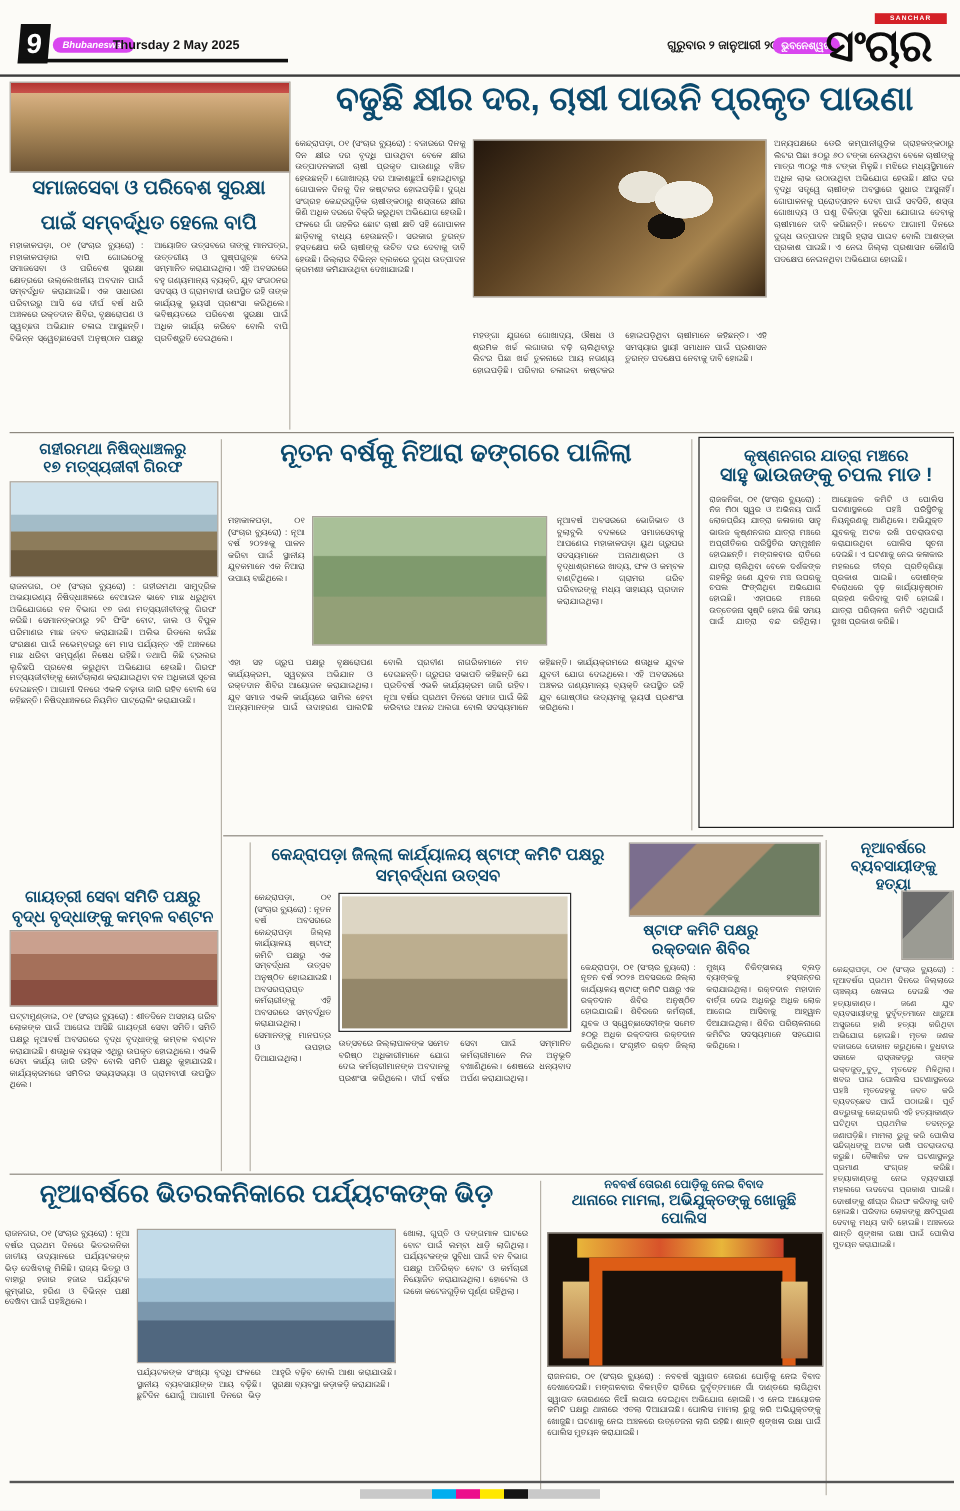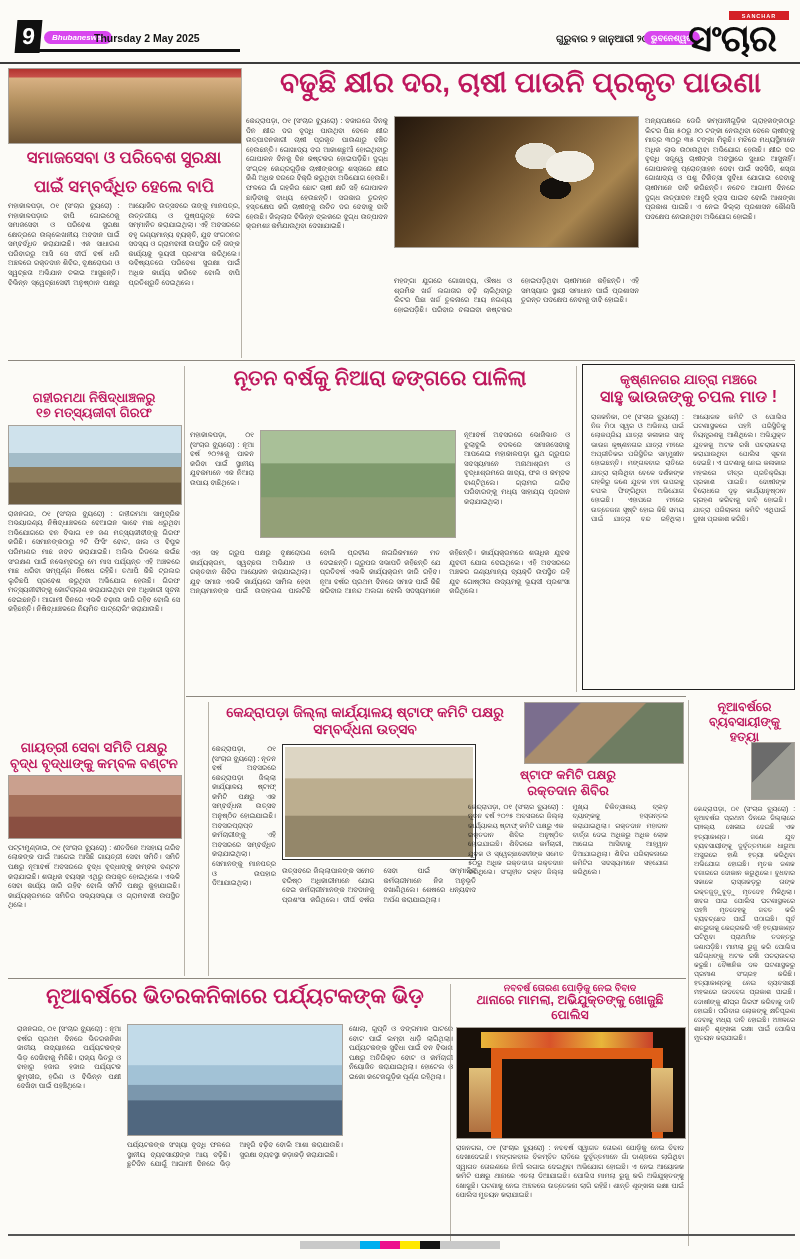--- a/index.html
+++ b/index.html
@@ -1,19 +1,19 @@
 <!DOCTYPE html>
 <html><head>
 <meta charset="utf-8">
 <style>
   html,body{margin:0;padding:0;background:#e9e9e9;}
   #page{position:relative;width:800px;height:1259px;margin:0 auto;background:#fcfbf7;
         font-family:"Liberation Sans","DejaVu Sans",sans-serif;color:#141414;overflow:hidden;}
   .abs{position:absolute;box-sizing:border-box;}
-  .hl{font-weight:bold;text-align:center;color:#be185d;line-height:1.18;}
+  .hl{font-weight:bold;text-align:center;color:#0c4a6e;line-height:1.18;}
   .bodytxt{font-size:7px;line-height:1.37;text-align:justify;color:#1d1d1d;overflow:hidden;}
   .cols2{column-count:2;column-gap:9px;}
   .cols3{column-count:3;column-gap:9px;}
   .ph{border:1px solid #a8a29a;overflow:hidden;}
   .vr{width:1px;background:#b7b2a8;}
   .hrule{background:#8d887f;height:1px;}
   
   .numbox{background:#101010;color:#fff;display:flex;align-items:center;justify-content:center;
           font-size:23px;font-weight:bold;transform:skewX(-5deg);}
   .pill{background:#d946ef;color:#fff;border-radius:8px;display:flex;align-items:center;
@@ -69,21 +69,21 @@
     <div class="hl" style="font-size:28px;">ବଢୁଛି କ୍ଷୀର ଦର, ଚାଷୀ ପାଉନି ପ୍ରକୃତ ପାଉଣା</div>
     <div class="abs bodytxt" style="left:0;top:50px;width:142px;height:242px;">କେନ୍ଦ୍ରାପଡ଼ା, ୦୧ (ସଂଚାର ବ୍ୟୁରୋ) : ବଜାରରେ ଦିନକୁ ଦିନ କ୍ଷୀର ଦର ବୃଦ୍ଧି ପାଉଥିବା ବେଳେ କ୍ଷୀର ଉତ୍ପାଦନକାରୀ ଚାଷୀ ପ୍ରକୃତ ପାଉଣାରୁ ବଞ୍ଚିତ ହେଉଛନ୍ତି। ଗୋଖାଦ୍ୟ ଦର ଆକାଶଛୁଆଁ ହୋଇଥିବାରୁ ଗୋପାଳନ ଦିନକୁ ଦିନ କଷ୍ଟକର ହୋଇପଡ଼ିଛି। ଦୁଗ୍ଧ ସଂଗ୍ରହ କେନ୍ଦ୍ରଗୁଡ଼ିକ ଚାଷୀଙ୍କଠାରୁ ଶସ୍ତାରେ କ୍ଷୀର କିଣି ଅଧିକ ଦରରେ ବିକ୍ରି କରୁଥିବା ଅଭିଯୋଗ ହେଉଛି। ଫଳରେ ଗାଁ ଗହଳିର ଛୋଟ ଚାଷୀ କ୍ଷତି ସହି ଗୋପାଳନ ଛାଡ଼ିବାକୁ ବାଧ୍ୟ ହେଉଛନ୍ତି। ସରକାର ତୁରନ୍ତ ହସ୍ତକ୍ଷେପ କରି ଚାଷୀଙ୍କୁ ଉଚିତ ଦର ଦେବାକୁ ଦାବି ହେଉଛି। ଜିଲ୍ଲାର ବିଭିନ୍ନ ବ୍ଲକରେ ଦୁଗ୍ଧ ଉତ୍ପାଦନ କ୍ରମଶଃ କମିଯାଉଥିବା ଦେଖାଯାଇଛି।</div>
     <div class="abs ph" id="ph-cow" style="left:148px;top:50px;width:245px;height:132px;"></div>
     <div class="abs bodytxt cols2" style="left:148px;top:210px;width:245px;height:82px;">ମହଙ୍ଗା ଯୁଗରେ ଗୋଖାଦ୍ୟ, ଔଷଧ ଓ ଶ୍ରମିକ ଖର୍ଚ୍ଚ ଲଗାତାର ବଢ଼ି ଚାଲିଥିବାରୁ ଲିଟର ପିଛା ଖର୍ଚ୍ଚ ତୁଳନାରେ ଆୟ ନଗଣ୍ୟ ହୋଇପଡ଼ିଛି। ପରିବାର ଚଳାଇବା କଷ୍ଟକର ହୋଇପଡ଼ିଥିବା ଚାଷୀମାନେ କହିଛନ୍ତି। ଏହି ସମସ୍ୟାର ସ୍ଥାୟୀ ସମାଧାନ ପାଇଁ ପ୍ରଶାସନ ତୁରନ୍ତ ପଦକ୍ଷେପ ନେବାକୁ ଦାବି ହୋଇଛି।</div>
     <div class="abs bodytxt" style="left:399px;top:50px;width:150px;height:242px;">ଅନ୍ୟପକ୍ଷରେ ଡେରି କମ୍ପାନୀଗୁଡ଼ିକ ଗ୍ରାହକଙ୍କଠାରୁ ଲିଟର ପିଛା ୫୦ରୁ ୬୦ ଟଙ୍କା ନେଉଥିବା ବେଳେ ଚାଷୀଙ୍କୁ ମାତ୍ର ୩୦ରୁ ୩୫ ଟଙ୍କା ମିଳୁଛି। ମଝିରେ ମଧ୍ୟସ୍ଥିମାନେ ଅଧିକ ଲାଭ ଉଠାଉଥିବା ଅଭିଯୋଗ ହେଉଛି। କ୍ଷୀର ଦର ବୃଦ୍ଧି ସତ୍ତ୍ୱେ ଚାଷୀଙ୍କ ଅବସ୍ଥାରେ ସୁଧାର ଆସୁନାହିଁ। ଗୋପାଳନକୁ ପ୍ରୋତ୍ସାହନ ଦେବା ପାଇଁ ସବସିଡି, ଶସ୍ତା ଗୋଖାଦ୍ୟ ଓ ପଶୁ ଚିକିତ୍ସା ସୁବିଧା ଯୋଗାଇ ଦେବାକୁ ଚାଷୀମାନେ ଦାବି କରିଛନ୍ତି। ନଚେତ ଆଗାମୀ ଦିନରେ ଦୁଗ୍ଧ ଉତ୍ପାଦନ ଆହୁରି ହ୍ରାସ ପାଇବ ବୋଲି ଆଶଙ୍କା ପ୍ରକାଶ ପାଇଛି। ଏ ନେଇ ଜିଲ୍ଲା ପ୍ରଶାସନ କୌଣସି ପଦକ୍ଷେପ ନେଇନଥିବା ଅଭିଯୋଗ ହୋଇଛି।</div>
   </div>
   <div class="abs vr" style="left:241px;top:68px;height:290px;"></div>
   <div class="abs hrule" style="left:8px;top:360px;width:787px;"></div>
 
   <div class="abs" style="left:8px;top:366px;width:172px;">
-    <div class="hl" style="font-size:13px;margin-top:24px;">ଗହୀରମଥା ନିଷିଦ୍ଧାଞ୍ଚଳରୁ</div>
+    <div class="hl" style="font-size:13px;">ଗହୀରମଥା ନିଷିଦ୍ଧାଞ୍ଚଳରୁ</div>
     <div class="hl" style="font-size:13px;">୧୭ ମତ୍ସ୍ୟଜୀବୀ ଗିରଫ</div>
     <div class="ph" id="ph-boat" style="width:100%;height:78px;margin-top:4px;"></div>
     <div class="bodytxt" style="margin-top:4px;height:246px;">ରାଜନଗର, ୦୧ (ସଂଚାର ବ୍ୟୁରୋ) : ଗହୀରମଥା ସାମୁଦ୍ରିକ ଅଭୟାରଣ୍ୟ ନିଷିଦ୍ଧାଞ୍ଚଳରେ ବେଆଇନ ଭାବେ ମାଛ ଧରୁଥିବା ଅଭିଯୋଗରେ ବନ ବିଭାଗ ୧୭ ଜଣ ମତ୍ସ୍ୟଜୀବୀଙ୍କୁ ଗିରଫ କରିଛି। ସେମାନଙ୍କଠାରୁ ୨ଟି ଫିସିଂ ବୋଟ, ଜାଲ ଓ ବିପୁଳ ପରିମାଣର ମାଛ ଜବତ କରାଯାଇଛି। ଅଲିଭ ରିଡଲେ କଇଁଛ ସଂରକ୍ଷଣ ପାଇଁ ନଭେମ୍ବରରୁ ମେ ମାସ ପର୍ଯ୍ୟନ୍ତ ଏହି ଅଞ୍ଚଳରେ ମାଛ ଧରିବା ସମ୍ପୂର୍ଣ୍ଣ ନିଷେଧ ରହିଛି। ତଥାପି କିଛି ଟ୍ରଲର ଲୁଚିଛପି ପ୍ରବେଶ କରୁଥିବା ଅଭିଯୋଗ ହେଉଛି। ଗିରଫ ମତ୍ସ୍ୟଜୀବୀଙ୍କୁ କୋର୍ଟଚାଲାଣ କରାଯାଇଥିବା ବନ ଅଧିକାରୀ ସୂଚନା ଦେଇଛନ୍ତି। ଆଗାମୀ ଦିନରେ ଏଭଳି ଚଢ଼ାଉ ଜାରି ରହିବ ବୋଲି ସେ କହିଛନ୍ତି। ନିଷିଦ୍ଧାଞ୍ଚଳରେ ନିୟମିତ ପାଟ୍ରୋଲିଂ କରାଯାଉଛି।</div>
   </div>
 
   <div class="abs" style="left:8px;top:740px;width:172px;">
     <div class="hl" style="font-size:13.5px;">ଗାୟତ୍ରୀ ସେବା ସମିତି ପକ୍ଷରୁ</div>
     <div class="hl" style="font-size:13.5px;">ବୃଦ୍ଧ ବୃଦ୍ଧାଙ୍କୁ କମ୍ବଳ ବଣ୍ଟନ</div>
     <div class="ph" id="ph-gayatri" style="width:100%;height:62px;margin-top:3px;"></div>
     <div class="bodytxt" style="margin-top:4px;height:128px;">ପଟ୍ଟାମୁଣ୍ଡାଇ, ୦୧ (ସଂଚାର ବ୍ୟୁରୋ) : ଶୀତଦିନେ ଅସହାୟ ଗରିବ ଲୋକଙ୍କ ପାଇଁ ଆଗେଇ ଆସିଛି ଗାୟତ୍ରୀ ସେବା ସମିତି। ସମିତି ପକ୍ଷରୁ ନୂଆବର୍ଷ ଅବସରରେ ବୃଦ୍ଧ ବୃଦ୍ଧାଙ୍କୁ କମ୍ବଳ ବଣ୍ଟନ କରାଯାଇଛି। ଶତାଧିକ ବୟସ୍କ ଏଥିରୁ ଉପକୃତ ହୋଇଥିଲେ। ଏଭଳି ସେବା କାର୍ଯ୍ୟ ଜାରି ରହିବ ବୋଲି ସମିତି ପକ୍ଷରୁ କୁହାଯାଇଛି। କାର୍ଯ୍ୟକ୍ରମରେ ସମିତିର ସଭ୍ୟସଭ୍ୟା ଓ ଗ୍ରାମବାସୀ ଉପସ୍ଥିତ ଥିଲେ।</div>
@@ -108,38 +108,38 @@
 
   <div class="abs" style="left:212px;top:702px;width:472px;height:274px;">
     <div class="hl abs" style="left:0;top:2px;width:306px;font-size:14px;">କେନ୍ଦ୍ରାପଡ଼ା ଜିଲ୍ଲା କାର୍ଯ୍ୟାଳୟ ଷ୍ଟାଫ୍ କମିଟି ପକ୍ଷରୁ ସମ୍ବର୍ଦ୍ଧନା ଉତ୍ସବ</div>
     <div class="abs ph" id="ph-staff-group" style="left:312px;top:0;width:160px;height:62px;"></div>
     <div class="abs bodytxt" style="left:0;top:42px;width:64px;height:232px;">କେନ୍ଦ୍ରାପଡ଼ା, ୦୧ (ସଂଚାର ବ୍ୟୁରୋ) : ନୂତନ ବର୍ଷ ଅବସରରେ କେନ୍ଦ୍ରାପଡ଼ା ଜିଲ୍ଲା କାର୍ଯ୍ୟାଳୟ ଷ୍ଟାଫ୍ କମିଟି ପକ୍ଷରୁ ଏକ ସମ୍ବର୍ଦ୍ଧନା ଉତ୍ସବ ଅନୁଷ୍ଠିତ ହୋଇଯାଇଛି। ଅବସରପ୍ରାପ୍ତ କର୍ମଚାରୀଙ୍କୁ ଏହି ଅବସରରେ ସମ୍ବର୍ଦ୍ଧିତ କରାଯାଇଥିଲା। ସେମାନଙ୍କୁ ମାନପତ୍ର ଓ ଉପହାର ଦିଆଯାଇଥିଲା।</div>
     <div class="abs" id="ph-staff-frame" style="left:70px;top:42px;width:194px;height:116px;">
       <div id="ph-staff-inner"></div>
     </div>
     <div class="abs bodytxt cols2" style="left:70px;top:164px;width:194px;height:110px;">ଉତ୍ସବରେ ଜିଲ୍ଲାପାଳଙ୍କ ସମେତ ବରିଷ୍ଠ ଅଧିକାରୀମାନେ ଯୋଗ ଦେଇ କର୍ମଚାରୀମାନଙ୍କ ଅବଦାନକୁ ପ୍ରଶଂସା କରିଥିଲେ। ଦୀର୍ଘ ବର୍ଷର ସେବା ପାଇଁ ସମ୍ମାନିତ କର୍ମଚାରୀମାନେ ନିଜ ଅନୁଭୂତି ବଖାଣିଥିଲେ। ଶେଷରେ ଧନ୍ୟବାଦ ଅର୍ପଣ କରାଯାଇଥିଲା।</div>
 
-    <div class="abs" style="left:256px;top:66px;width:200px;height:208px;">
+    <div class="abs" style="left:272px;top:66px;width:200px;height:208px;">
       <div class="hl" style="font-size:12.5px;">ଷ୍ଟାଫ କମିଟି ପକ୍ଷରୁ</div>
       <div class="hl" style="font-size:13px;">ରକ୍ତଦାନ ଶିବିର</div>
       <div class="bodytxt cols2" style="margin-top:4px;height:158px;font-size:6.8px;">କେନ୍ଦ୍ରାପଡ଼ା, ୦୧ (ସଂଚାର ବ୍ୟୁରୋ) : ନୂତନ ବର୍ଷ ୨୦୨୫ ଅବସରରେ ଜିଲ୍ଲା କାର୍ଯ୍ୟାଳୟ ଷ୍ଟାଫ୍ କମିଟି ପକ୍ଷରୁ ଏକ ରକ୍ତଦାନ ଶିବିର ଅନୁଷ୍ଠିତ ହୋଇଯାଇଛି। ଶିବିରରେ କର୍ମଚାରୀ, ଯୁବକ ଓ ସ୍ୱେଚ୍ଛାସେବୀଙ୍କ ସମେତ ୫୦ରୁ ଅଧିକ ରକ୍ତଦାତା ରକ୍ତଦାନ କରିଥିଲେ। ସଂଗୃହୀତ ରକ୍ତ ଜିଲ୍ଲା ମୁଖ୍ୟ ଚିକିତ୍ସାଳୟ ବ୍ଲଡ଼ ବ୍ୟାଙ୍କକୁ ହସ୍ତାନ୍ତର କରାଯାଇଥିଲା। ରକ୍ତଦାନ ମହାଦାନ ବାର୍ତ୍ତା ଦେଇ ଅଧିକରୁ ଅଧିକ ଲୋକ ଆଗେଇ ଆସିବାକୁ ଆହ୍ୱାନ ଦିଆଯାଇଥିଲା। ଶିବିର ପରିଚାଳନାରେ କମିଟିର ସଦସ୍ୟମାନେ ସହଯୋଗ କରିଥିଲେ।</div>
     </div>
   </div>
   <div class="abs vr" style="left:208px;top:702px;height:274px;"></div>
   <div class="abs vr" style="left:688px;top:700px;height:546px;"></div>
 
   <div class="abs" style="left:694px;top:700px;width:101px;height:546px;">
     <div class="hl" style="font-size:12.5px;">ନୂଆବର୍ଷରେ</div>
     <div class="hl" style="font-size:12.5px;">ବ୍ୟବସାୟୀଙ୍କୁ ହତ୍ୟା</div>
     <div class="abs ph" id="ph-murder" style="right:0;top:42px;width:44px;height:58px;"></div>
     <div class="abs bodytxt" style="left:0;top:104px;width:101px;height:440px;font-size:6.7px;">କେନ୍ଦ୍ରାପଡ଼ା, ୦୧ (ସଂଚାର ବ୍ୟୁରୋ) : ନୂଆବର୍ଷର ପ୍ରଥମ ଦିନରେ ଜିଲ୍ଲାରେ ଚାଞ୍ଚଲ୍ୟ ଖେଳାଇ ଦେଇଛି ଏକ ହତ୍ୟାକାଣ୍ଡ। ଜଣେ ଯୁବ ବ୍ୟବସାୟୀଙ୍କୁ ଦୁର୍ବୃତ୍ତମାନେ ଧାରୁଆ ଅସ୍ତ୍ରରେ ହାଣି ହତ୍ୟା କରିଥିବା ଅଭିଯୋଗ ହୋଇଛି। ମୃତକ ଜଣକ ବଜାରରେ ଦୋକାନ କରୁଥିଲେ। ବୁଧବାର ସକାଳେ ରାସ୍ତାକଡ଼ରୁ ତାଙ୍କ ରକ୍ତଜୁଡ଼ୁବୁଡ଼ୁ ମୃତଦେହ ମିଳିଥିଲା। ଖବର ପାଇ ପୋଲିସ ଘଟଣାସ୍ଥଳରେ ପହଞ୍ଚି ମୃତଦେହକୁ ଜବତ କରି ବ୍ୟବଚ୍ଛେଦ ପାଇଁ ପଠାଇଛି। ପୂର୍ବ ଶତ୍ରୁତାକୁ କେନ୍ଦ୍ରକରି ଏହି ହତ୍ୟାକାଣ୍ଡ ଘଟିଥିବା ପ୍ରାଥମିକ ତଦନ୍ତରୁ ଜଣାପଡ଼ିଛି। ମାମଲା ରୁଜୁ କରି ପୋଲିସ ସନ୍ଦିଗ୍ଧଙ୍କୁ ଅଟକ ରଖି ପଚରାଉଚରା କରୁଛି। ବୈଜ୍ଞାନିକ ଦଳ ଘଟଣାସ୍ଥଳରୁ ପ୍ରମାଣ ସଂଗ୍ରହ କରିଛି। ହତ୍ୟାକାଣ୍ଡକୁ ନେଇ ବ୍ୟବସାୟୀ ମହଲରେ ଉଦବେଗ ପ୍ରକାଶ ପାଇଛି। ଦୋଷୀଙ୍କୁ ଶୀଘ୍ର ଗିରଫ କରିବାକୁ ଦାବି ହୋଇଛି। ପରିବାର ଲୋକଙ୍କୁ କ୍ଷତିପୂରଣ ଦେବାକୁ ମଧ୍ୟ ଦାବି ହୋଇଛି। ଅଞ୍ଚଳରେ ଶାନ୍ତି ଶୃଙ୍ଖଳା ରକ୍ଷା ପାଇଁ ପୋଲିସ ମୁତୟନ କରାଯାଇଛି।</div>
   </div>
   <div class="abs hrule" style="left:8px;top:978px;width:678px;"></div>
 
-  <div class="abs" style="left:17px;top:984px;width:436px;height:262px;">
+  <div class="abs" style="left:4px;top:984px;width:436px;height:262px;">
     <div class="hl" style="font-size:21px;">ନୂଆବର୍ଷରେ ଭିତରକନିକାରେ ପର୍ଯ୍ୟଟକଙ୍କ ଭିଡ଼</div>
     <div class="abs bodytxt" style="left:0;top:40px;width:104px;height:222px;">ରାଜନଗର, ୦୧ (ସଂଚାର ବ୍ୟୁରୋ) : ନୂଆ ବର୍ଷର ପ୍ରଥମ ଦିନରେ ଭିତରକନିକା ଜାତୀୟ ଉଦ୍ୟାନରେ ପର୍ଯ୍ୟଟକଙ୍କ ଭିଡ଼ ଦେଖିବାକୁ ମିଳିଛି। ରାଜ୍ୟ ଭିତରୁ ଓ ବାହାରୁ ହଜାର ହଜାର ପର୍ଯ୍ୟଟକ କୁମ୍ଭୀର, ହରିଣ ଓ ବିଭିନ୍ନ ପକ୍ଷୀ ଦେଖିବା ପାଇଁ ପହଞ୍ଚିଥିଲେ।</div>
     <div class="abs ph" id="ph-jetty" style="left:110px;top:40px;width:216px;height:112px;"></div>
     <div class="abs bodytxt cols2" style="left:110px;top:156px;width:216px;height:106px;">ପର୍ଯ୍ୟଟକଙ୍କ ସଂଖ୍ୟା ବୃଦ୍ଧି ଫଳରେ ସ୍ଥାନୀୟ ବ୍ୟବସାୟୀଙ୍କ ଆୟ ବଢ଼ିଛି। ଛୁଟିଦିନ ଯୋଗୁଁ ଆଗାମୀ ଦିନରେ ଭିଡ଼ ଆହୁରି ବଢ଼ିବ ବୋଲି ଆଶା କରାଯାଉଛି। ସୁରକ୍ଷା ବ୍ୟବସ୍ଥା କଡ଼ାକଡ଼ି କରାଯାଇଛି।</div>
     <div class="abs bodytxt" style="left:332px;top:40px;width:104px;height:222px;">ଖୋଲା, ଗୁପ୍ତି ଓ ଦଙ୍ଗମାଳ ଘାଟରେ ବୋଟ ପାଇଁ ଲମ୍ବା ଧାଡ଼ି ଲାଗିଥିଲା। ପର୍ଯ୍ୟଟକଙ୍କ ସୁବିଧା ପାଇଁ ବନ ବିଭାଗ ପକ୍ଷରୁ ଅତିରିକ୍ତ ବୋଟ ଓ କର୍ମଚାରୀ ନିୟୋଜିତ କରାଯାଇଥିଲା। ହୋଟେଲ ଓ ଇକୋ କଟେଜଗୁଡ଼ିକ ପୂର୍ଣ୍ଣ ରହିଥିଲା।</div>
   </div>
   <div class="abs vr" style="left:450px;top:984px;height:262px;"></div>
 
   <div class="abs" style="left:456px;top:982px;width:228px;height:264px;">
     <div class="hl" style="font-size:9.5px;">ନବବର୍ଷ ତୋରଣ ପୋଡ଼ିକୁ ନେଇ ବିବାଦ</div>

